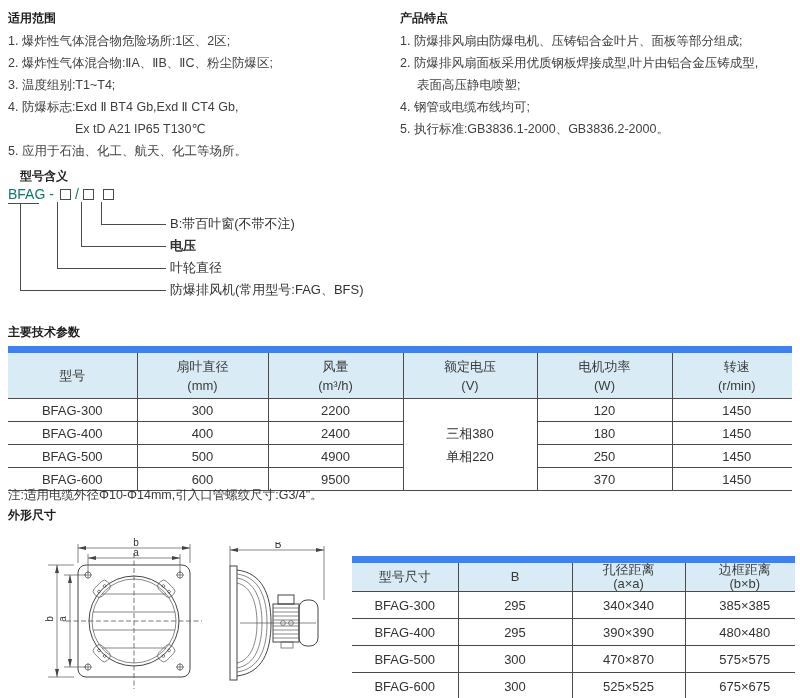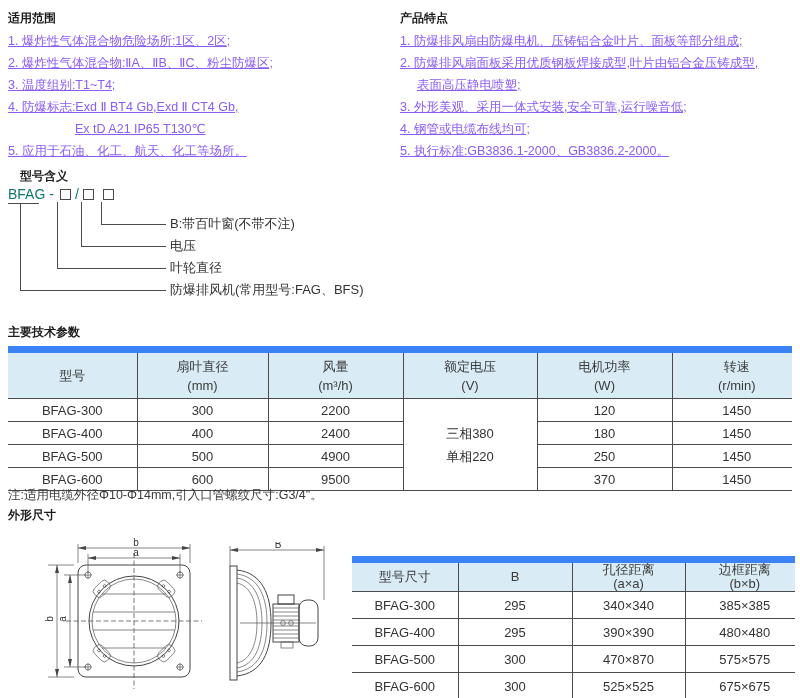--- a/index.html
+++ b/index.html
@@ -1,19 +1,19 @@
 <!DOCTYPE html>
 <html><head>
 <meta charset="utf-8">
 <style>
   html,body{margin:0;padding:0;background:#fff;}
   .page{position:relative;width:800px;height:698px;background:#ffffff;overflow:hidden;
         font-family:"Liberation Sans","DejaVu Sans",sans-serif;color:#3b3b3b;}
   .sec-title{position:absolute;font-size:12px;font-weight:bold;color:#1c1c1c;line-height:20px;white-space:nowrap;}
-  .textcol{position:absolute;font-size:12.5px;line-height:22px;color:#8b5cf6;text-decoration:underline;}
+  .textcol{position:absolute;font-size:12.5px;line-height:22px;color:#404040;}
   .textcol .line{white-space:nowrap;}
   .scope-cont{padding-left:67px;}
   .feat-cont{padding-left:17px;}
   
   .model-diagram{position:absolute;left:8px;top:186px;width:420px;height:130px;}
   .code-line{position:absolute;left:0;top:0;height:16px;font-size:14px;color:#0f766e;display:flex;align-items:center;}
   .code-line .box{display:inline-block;width:9px;height:9px;border:1.5px solid #4b4b4b;margin:0 2px;}
   .code-line .sep{margin:0 2px;}
   .code-underline{position:absolute;left:0;top:17px;width:31px;border-bottom:1px solid #4b4b4b;}
   .connector{position:absolute;border-left:1px solid #4b4b4b;border-bottom:1px solid #4b4b4b;}
@@ -53,42 +53,41 @@
     <div class="line">4. 防爆标志:Exd Ⅱ BT4 Gb,Exd Ⅱ CT4 Gb,</div>
     <div class="line scope-cont">Ex tD A21 IP65 T130℃</div>
     <div class="line">5. 应用于石油、化工、航天、化工等场所。</div>
   </div>
 
   <div class="sec-title" style="left:400px;top:8px;">产品特点</div>
   <div class="textcol" style="left:400px;top:30px;width:396px;">
     <div class="line">1. 防爆排风扇由防爆电机、压铸铝合金叶片、面板等部分组成;</div>
     <div class="line">2. 防爆排风扇面板采用优质钢板焊接成型,叶片由铝合金压铸成型,</div>
     <div class="line feat-cont">表面高压静电喷塑;</div>
-    <div class="line">3. 外形美观、采用一体式安装,安全可靠,运行噪音低;</div>
     <div class="line">4. 钢管或电缆布线均可;</div>
     <div class="line">5. 执行标准:GB3836.1-2000、GB3836.2-2000。</div>
   </div>
 
   <div class="sec-title" style="left:8px;top:166px;margin-left:12px;">型号含义</div>
   <div class="model-diagram">
     <div class="code-line">
       <span>BFAG -</span>
       <span class="box" style="margin-left:6px;"></span>
       <span class="sep">/</span>
       <span class="box"></span>
       <span class="box" style="margin-left:7px;"></span>
     </div>
     <div class="code-underline"></div>
 
     <div class="connector" style="left:93px;top:16px;width:64px;height:22px;"></div>
     <div class="connector" style="left:73px;top:16px;width:84px;height:44px;"></div>
     <div class="connector" style="left:49px;top:16px;width:108px;height:66px;"></div>
     <div class="connector" style="left:12px;top:18px;width:145px;height:86px;"></div>
     <div class="model-label" style="top:29px;">B:带百叶窗(不带不注)</div>
-    <div class="model-label" style="top:51px;">电压</div>
+    <div class="model-label" style="top:51px;font-weight:bold;">电压</div>
     <div class="model-label" style="top:73px;">叶轮直径</div>
     <div class="model-label" style="top:95px;">防爆排风机(常用型号:FAG、BFS)</div>
   </div>
 
   <div class="sec-title" style="left:8px;top:322px;">主要技术参数</div>
   <table class="ttable tech">
     <colgroup>
       <col style="width:129px">
         <col style="width:131px">
         <col style="width:135px">

